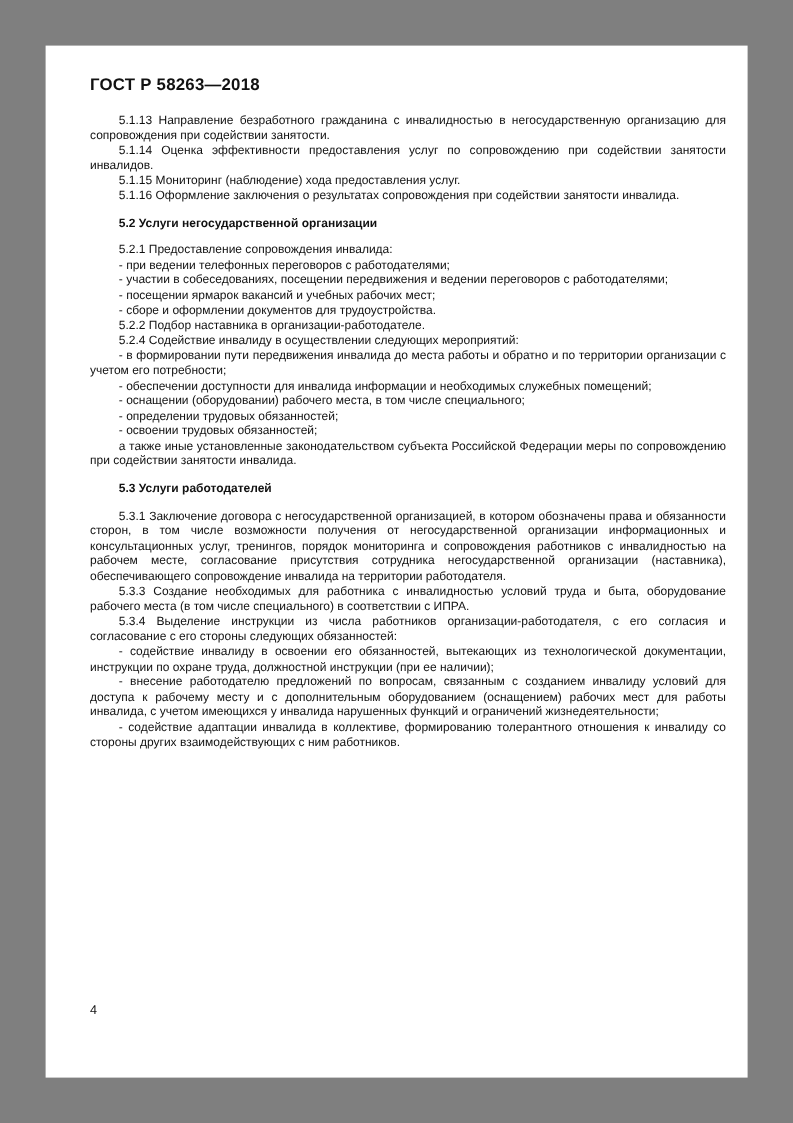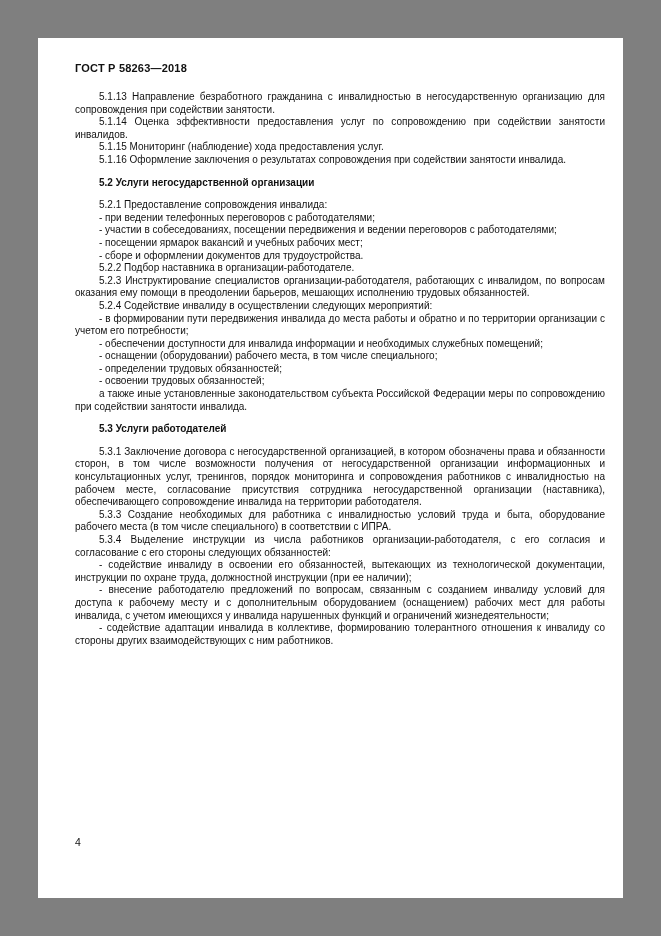--- a/index.html
+++ b/index.html
@@ -25,21 +25,21 @@
     box-sizing: border-box;
   }
   .page-inner {
     position: absolute;
     left: 37px;
     right: 18px;
     top: 24px;
   }
   .doc-header {
     font-weight: bold;
-    font-size: 11px;
+    font-size: 14px;
     letter-spacing: 0.2px;
     margin: 0 0 17px 0;
   }
   .doc-body .block {
     margin: 0;
     font-size: 10px;
     line-height: 12.6px;
     text-align: justify;
     text-indent: 24px;
   }
@@ -65,21 +65,20 @@
         <p class="block para">5.1.14 Оценка эффективности предоставления услуг по сопровождению при содействии занятости инвалидов.</p>
         <p class="block para">5.1.15 Мониторинг (наблюдение) хода предоставления услуг.</p>
         <p class="block para">5.1.16 Оформление заключения о результатах сопровождения при содействии занятости инвалида.</p>
         <p class="block heading">5.2 Услуги негосударственной организации</p>
         <p class="block para">5.2.1 Предоставление сопровождения инвалида:</p>
         <p class="block para">- при ведении телефонных переговоров с работодателями;</p>
         <p class="block para">- участии в собеседованиях, посещении передвижения и ведении переговоров с работодателями;</p>
         <p class="block para">- посещении ярмарок  вакансий и учебных рабочих мест;</p>
         <p class="block para">- сборе и оформлении документов для трудоустройства.</p>
         <p class="block para">5.2.2 Подбор наставника в организации-работодателе.</p>
-        <p class="block para">5.2.3 Инструктирование специалистов организации-работодателя, работающих с инвалидом, по вопросам оказания ему помощи в преодолении барьеров, мешающих исполнению трудовых обязанностей.</p>
         <p class="block para">5.2.4 Содействие инвалиду в осуществлении следующих мероприятий:</p>
         <p class="block para">- в формировании пути передвижения инвалида до места работы и обратно и по территории организации с учетом его потребности;</p>
         <p class="block para">- обеспечении доступности для инвалида информации и необходимых служебных помещений;</p>
         <p class="block para">- оснащении (оборудовании) рабочего места, в том числе специального;</p>
         <p class="block para">- определении трудовых обязанностей;</p>
         <p class="block para">- освоении трудовых обязанностей;</p>
         <p class="block para">а также иные установленные законодательством субъекта Российской Федерации меры по сопровождению при содействии занятости инвалида.</p>
         <p class="block heading">5.3 Услуги работодателей</p>
         <p class="block para">5.3.1 Заключение договора с негосударственной организацией, в котором обозначены права и обязанности сторон, в том числе возможности получения от негосударственной организации информационных и консультационных услуг, тренингов, порядок мониторинга и сопровождения работников с инвалидностью на рабочем месте, согласование присутствия сотрудника негосударственной организации (наставника), обеспечивающего сопровождение инвалида на территории работодателя.</p>
         <p class="block para">5.3.3 Создание необходимых для работника с инвалидностью условий труда и быта, оборудование рабочего места (в том числе специального) в соответствии с ИПРА.</p>

